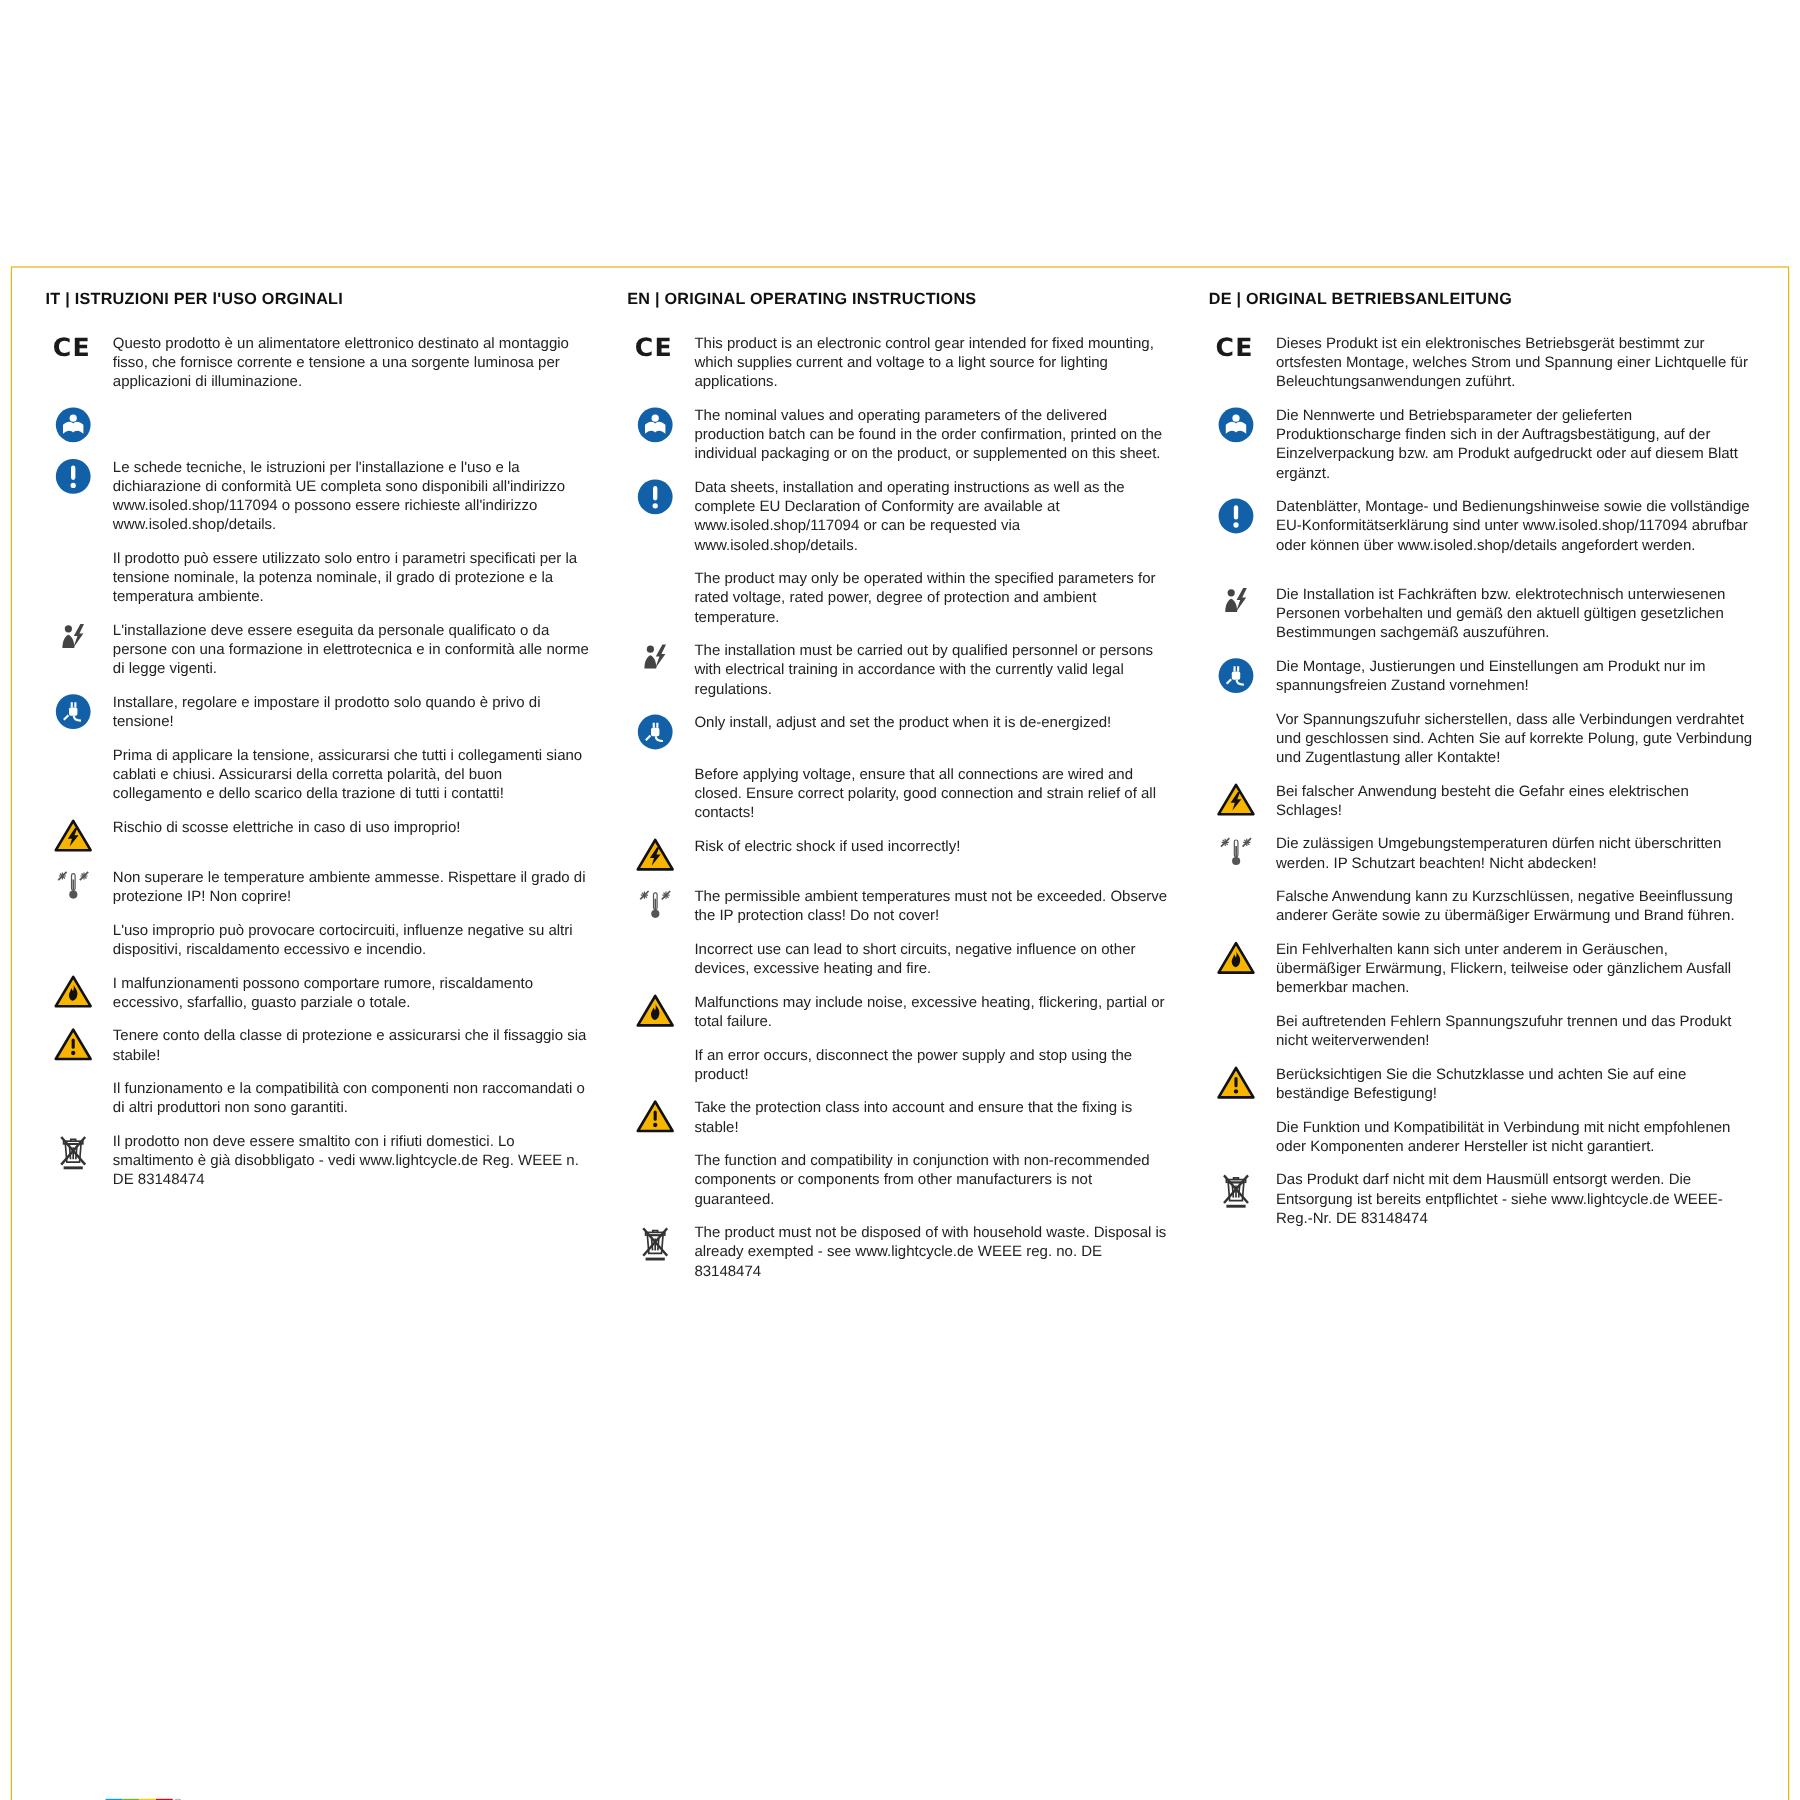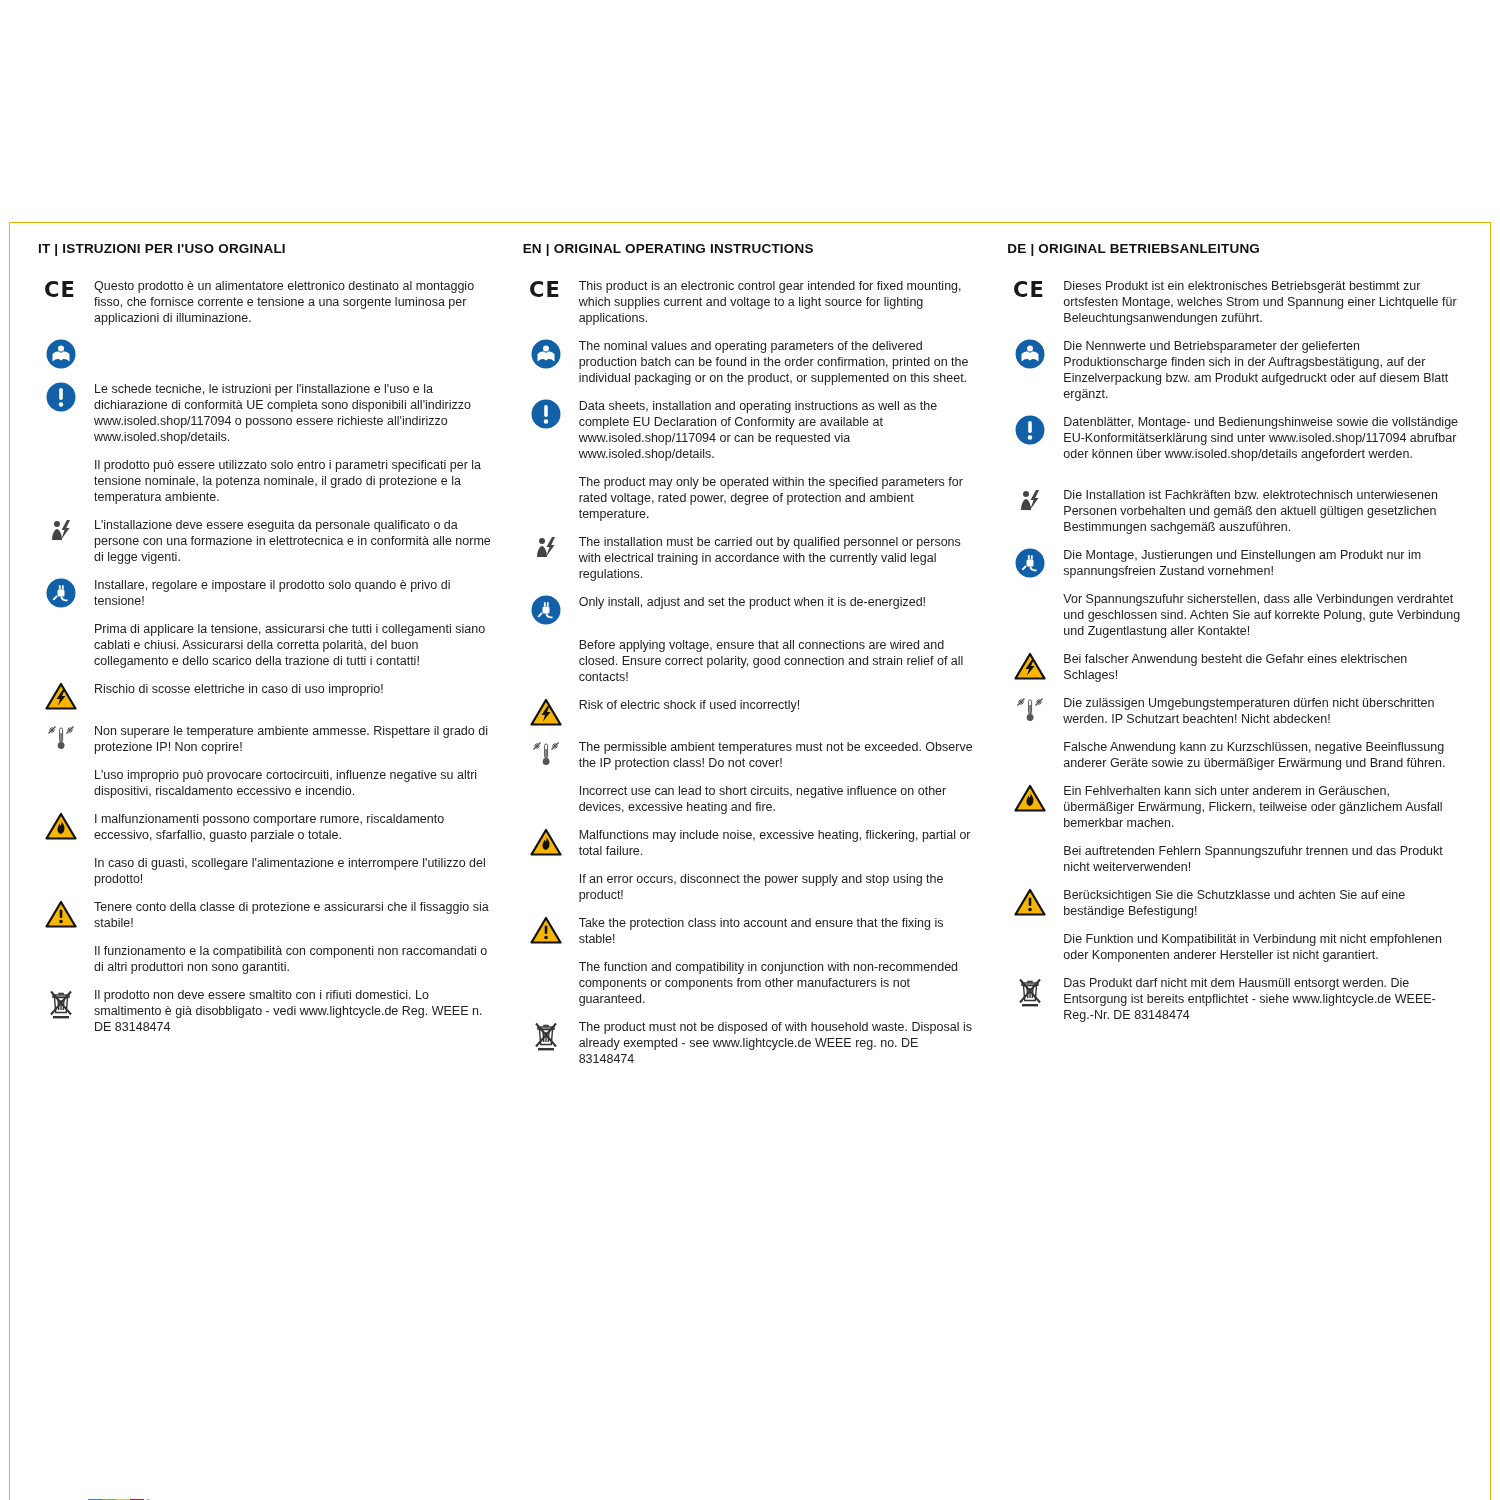--- a/index.html
+++ b/index.html
@@ -148,24 +148,20 @@
           <div class="row">
             <span class="icon-cell">
               <svg width="32" height="29" viewBox="0 0 32 29">
                 <path d="M16 2 L30.5 26.5 H1.5 Z" fill="#f7b500" stroke="#111" stroke-width="2.2" stroke-linejoin="round"></path>
                 <path d="M16.2 8.5 C16.8 11 19.5 12.5 19.5 16 C19.5 19 18 21.5 15.8 22 C13.2 21.5 12.2 18.8 12.5 16.5 C12.8 14.5 14.2 13.5 14.4 11.5 C15 12.5 15.6 13 15.8 14 C16.6 12.5 16.6 10.5 16.2 8.5 Z" fill="#111"></path>
               </svg>
             </span>
             <p class="row-text">I malfunzionamenti possono comportare rumore, riscaldamento eccessivo, sfarfallio, guasto parziale o totale.</p>
           </div>
           <div class="row">
-            <span class="icon-cell"></span>
-            <p class="row-text">In caso di guasti, scollegare l'alimentazione e interrompere l'utilizzo del prodotto!</p>
-          </div>
-          <div class="row">
             <span class="icon-cell">
               <svg width="32" height="29" viewBox="0 0 32 29">
                 <path d="M16 2 L30.5 26.5 H1.5 Z" fill="#f7b500" stroke="#111" stroke-width="2.2" stroke-linejoin="round"></path>
                 <rect x="14.7" y="9.5" width="2.6" height="8.5" rx="1.3" fill="#111"></rect>
                 <circle cx="16" cy="21.5" r="1.8" fill="#111"></circle>
               </svg>
             </span>
             <p class="row-text">Tenere conto della classe di protezione e assicurarsi che il fissaggio sia stabile!</p>
           </div>
           <div class="row">

